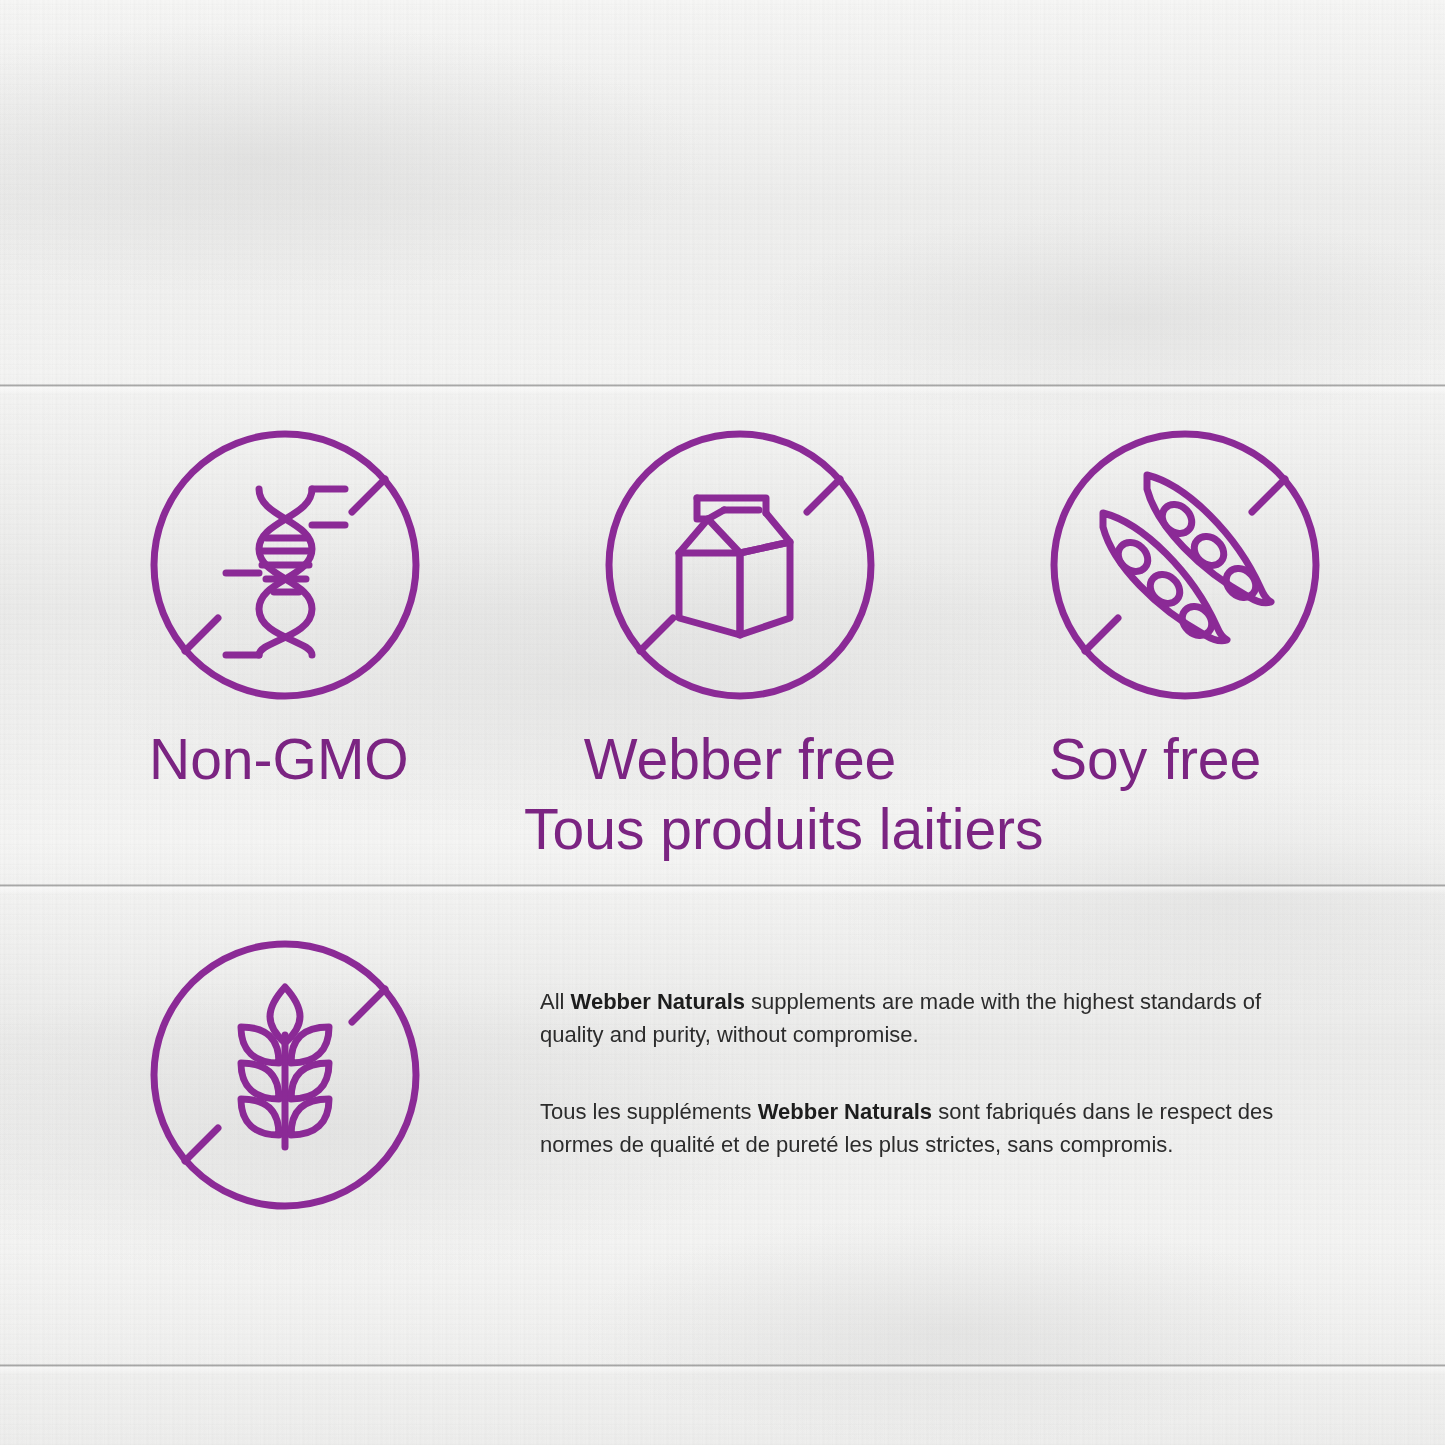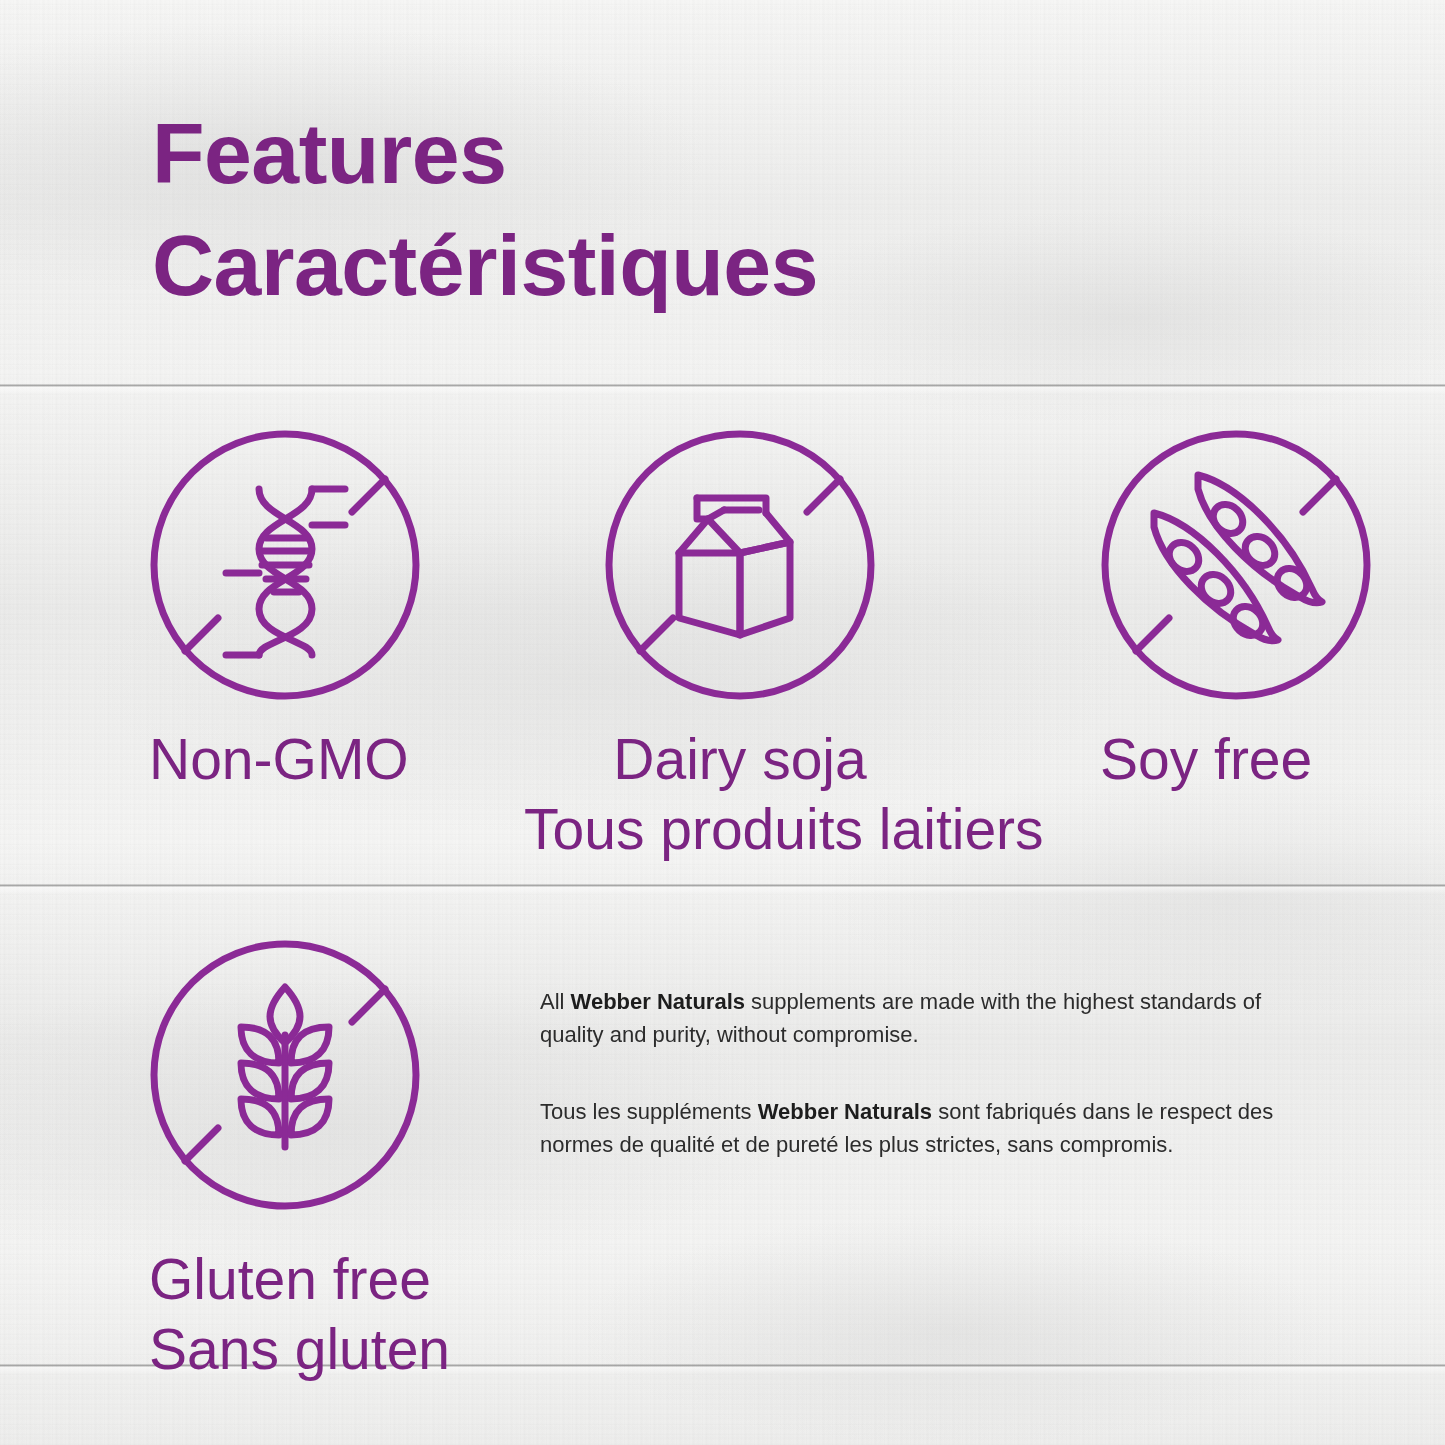--- a/index.html
+++ b/index.html
@@ -144,24 +144,20 @@
 </style>
 </head>
 <body>
 
 <div id="stage">
 
   <div class="seam" style="top:384px"></div>
   <div class="seam" style="top:884px"></div>
   <div class="seam" style="top:1364px"></div>
 
-  <div id="title-block">
-    <div class="title-line">Features</div>
-    <div class="title-line">Caractéristiques</div>
-  </div>
 
   <div class="feature" style="left:149px; top:429px;">
     <div class="badge">
       <svg viewBox="0 0 272 272" fill="none" stroke="#8B2A96" stroke-width="7" stroke-linecap="round" stroke-linejoin="round">
         <circle cx="136" cy="136" r="131"></circle>
 
         <line x1="36" y1="222" x2="69" y2="189"></line>
         <line x1="203" y1="83" x2="236" y2="50"></line>
 
         <path d="M163 60 C163 88, 110 92, 110 120 C110 148, 163 152, 163 180 C163 208, 110 212, 110 226"></path>
@@ -200,26 +196,26 @@
         <path d="M136 124 L186 113 L162 84"></path>
 
         <path d="M93 69 L93 90 L104 90"></path>
         <path d="M93 69 L162 69 L162 84"></path>
 
         <path d="M120 81 L155 81"></path>
         <path d="M104 90 L120 81"></path>
       </svg>
     </div>
     <div class="feature-label label-center" style="margin-left:-80px; width:432px;">
-      <span>Dairy soja</span>
+      <span>Webber free</span>
       <span class="fr">Tous produits laitiers</span>
     </div>
   </div>
 
-  <div class="feature" style="left:1100px; top:429px;">
+  <div class="feature" style="left:1049px; top:429px;">
     <div class="badge">
       <svg viewBox="0 0 272 272" fill="none" stroke="#8B2A96" stroke-width="7" stroke-linecap="round" stroke-linejoin="round">
         <circle cx="136" cy="136" r="131"></circle>
         <line x1="36" y1="222" x2="69" y2="189"></line>
         <line x1="203" y1="83" x2="236" y2="50"></line>
 
         <g transform="translate(6,-6)">
           <path d="M92 52 C132 62, 182 112, 206 166 C209 173, 212 177, 216 179
                    C210 181, 202 179, 194 174 C146 148, 102 104, 92 66 Z"></path>
           <ellipse cx="122" cy="96" rx="16" ry="13" transform="rotate(42 122 96)"></ellipse>
@@ -254,24 +250,20 @@
 
         <path d="M92 88  C118 88, 130 100, 130 124 C106 124, 92 112, 92 88 Z"></path>
         <path d="M92 124 C118 124, 130 136, 130 160 C106 160, 92 148, 92 124 Z"></path>
         <path d="M92 160 C118 160, 130 172, 130 196 C106 196, 92 184, 92 160 Z"></path>
 
         <path d="M180 88  C154 88, 142 100, 142 124 C166 124, 180 112, 180 88 Z"></path>
         <path d="M180 124 C154 124, 142 136, 142 160 C166 160, 180 148, 180 124 Z"></path>
         <path d="M180 160 C154 160, 142 172, 142 196 C166 196, 180 184, 180 160 Z"></path>
       </svg>
     </div>
-    <div class="feature-label" style="margin-top:34px;">
-      <span>Gluten free</span>
-      <span class="fr">Sans gluten</span>
-    </div>
   </div>
 
   <div id="copy-block">
     <p><span>All </span><b>Webber Naturals</b><span> supplements are made with the highest standards of quality and purity, without compromise.</span></p>
     <p><span>Tous les suppléments </span><b>Webber Naturals</b><span> sont fabriqués dans le respect des normes de qualité et de pureté les plus strictes, sans compromis.</span></p>
   </div>
 
 </div>
 
 </body></html>

